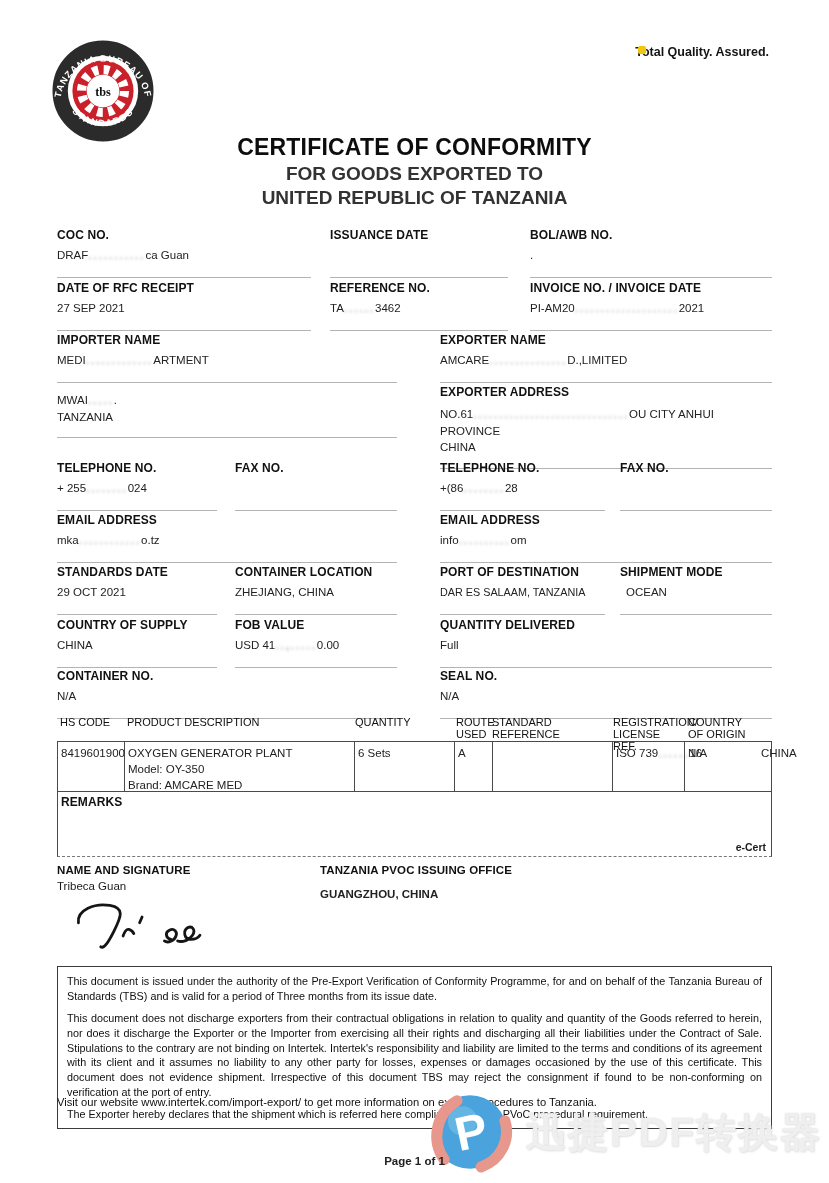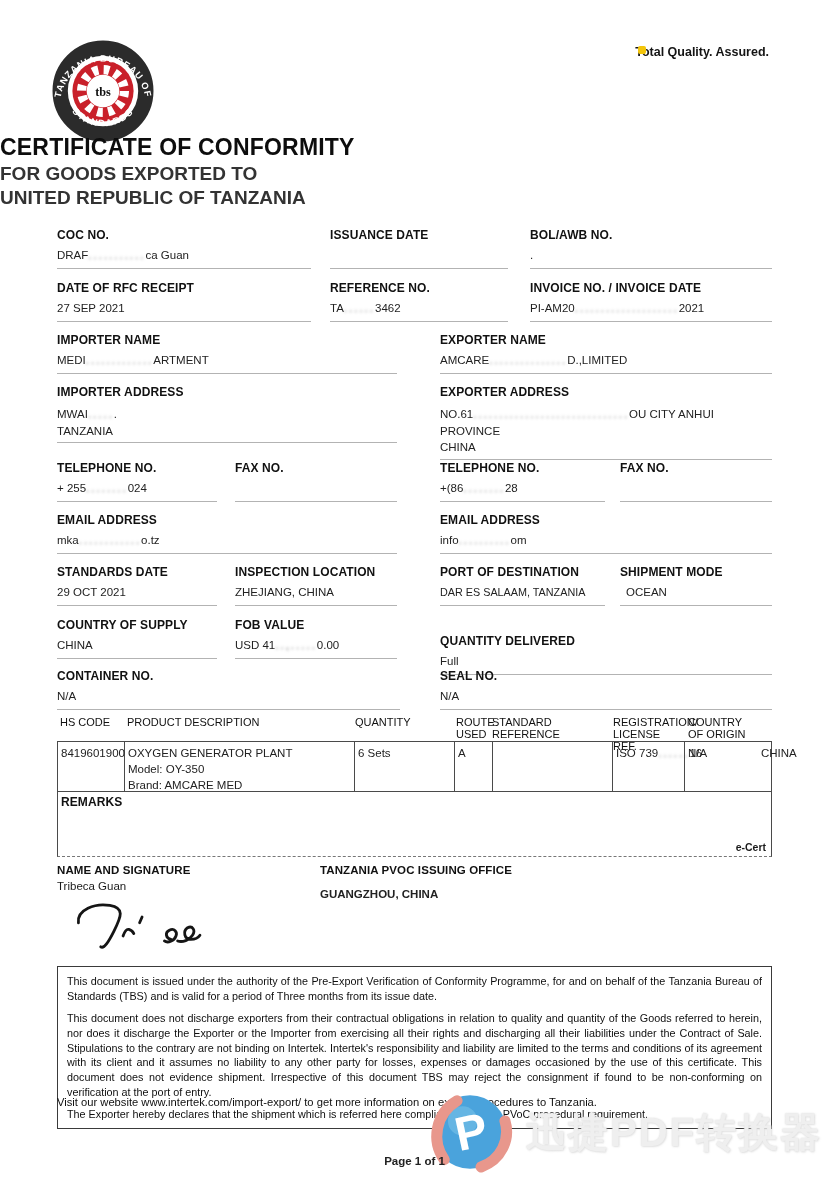--- a/index.html
+++ b/index.html
@@ -1,21 +1,21 @@
 <!DOCTYPE html>
 <html><head>
 <meta charset="utf-8">
 <style>
   html,body{margin:0;padding:0;background:#ffffff;}
   .page{position:relative;width:829px;height:1183px;background:#fff;
         font-family:"Liberation Sans",sans-serif;color:#1a1a1a;overflow:hidden;}
   .abs{position:absolute;}
   
   .flabel{font-size:12px;font-weight:bold;color:#111;letter-spacing:.1px;white-space:nowrap;}
-  .fval{font-size:11.5px;color:#222;margin-top:7px;min-height:16px;padding-bottom:3px;white-space:nowrap;}
+  .fval{font-size:11.5px;color:#222;margin-top:7px;min-height:16px;padding-bottom:12px;white-space:nowrap;}
   .uline{border-bottom:1.6px solid #b3b3b3;}
   .redacted{filter:blur(1.5px);color:#666;letter-spacing:2px;}
   .addrline{line-height:16.5px;min-height:16.5px;}
   
   .t1{font-size:23px;font-weight:bold;color:#0d0d0d;letter-spacing:.2px;}
   .t2{font-size:19px;font-weight:bold;color:#333;margin-top:2px;}
   
   .th{font-size:11px;font-weight:normal;color:#111;line-height:12px;}
   .cell{font-size:11.5px;color:#222;line-height:16px;}
   .vline{position:absolute;top:0;bottom:0;width:0;border-left:1.3px solid #4a4a4a;}
@@ -62,21 +62,21 @@
         <textPath href="#arcBot" startOffset="50%" text-anchor="middle">STANDARDS</textPath>
       </text>
     </svg>
   </div>
 
   <div class="abs" style="right:60px;top:42px;">
     <div class="itk-dot"></div>
     <div class="itk-tag">Total Quality. Assured.</div>
   </div>
 
-  <div class="abs" style="left:0;top:134px;width:829px;">
+  <div class="abs" style="left:0;top:134px;width:829px;text-align:center;">
     <div class="t1">CERTIFICATE OF CONFORMITY</div>
     <div class="t2">FOR GOODS EXPORTED TO</div>
     <div class="t2">UNITED REPUBLIC OF TANZANIA</div>
   </div>
 
   <div class="abs" style="left:57px;top:228px;width:254px;">
     <div class="flabel">COC NO.</div>
     <div class="fval uline"><span>DRAF</span><span class="redacted">...........</span><span>ca Guan</span></div>
   </div>
   <div class="abs" style="left:530px;top:228px;width:242px;">
@@ -104,21 +104,20 @@
   <div class="abs" style="left:57px;top:333px;width:340px;">
     <div class="flabel">IMPORTER NAME</div>
     <div class="fval uline"><span>MEDI</span><span class="redacted">.............</span><span>ARTMENT</span></div>
   </div>
   <div class="abs" style="left:440px;top:333px;width:332px;">
     <div class="flabel">EXPORTER NAME</div>
     <div class="fval uline"><span>AMCARE</span><span class="redacted">...............</span><span>D.,LIMITED</span></div>
   </div>
 
   <div class="abs" style="left:57px;top:385px;width:340px;">
-    <div class="flabel">IMPORTER ADDRESS</div>
     <div class="fval uline" style="white-space:normal;">
       <div class="addrline"><span>MWAI</span><span class="redacted">.....</span><span>.</span></div>
       <div class="addrline"><span>TANZANIA</span></div>
     </div>
   </div>
   <div class="abs" style="left:440px;top:385px;width:332px;">
     <div class="flabel">EXPORTER ADDRESS</div>
     <div class="fval uline" style="white-space:normal;">
       <div class="addrline"><span>NO.61</span><span class="redacted">..............................</span><span>OU CITY ANHUI</span></div>
       <div class="addrline"><span>PROVINCE</span></div>
@@ -150,41 +149,41 @@
   <div class="abs" style="left:440px;top:513px;width:332px;">
     <div class="flabel">EMAIL ADDRESS</div>
     <div class="fval uline"><span>info</span><span class="redacted">..........</span><span>om</span></div>
   </div>
 
   <div class="abs" style="left:57px;top:565px;width:160px;">
     <div class="flabel">STANDARDS DATE</div>
     <div class="fval uline">29 OCT 2021</div>
   </div>
   <div class="abs" style="left:235px;top:565px;width:162px;">
-    <div class="flabel">INSPECTION LOCATION</div>
+    <div class="flabel">CONTAINER LOCATION</div>
     <div class="fval uline">ZHEJIANG, CHINA</div>
   </div>
   <div class="abs" style="left:440px;top:565px;width:165px;">
     <div class="flabel">PORT OF DESTINATION</div>
     <div class="fval uline" style="font-size:10.8px;">DAR ES SALAAM, TANZANIA</div>
   </div>
   <div class="abs" style="left:620px;top:565px;width:152px;">
     <div class="flabel">SHIPMENT MODE</div>
     <div class="fval uline" style="padding-left:6px;">OCEAN</div>
   </div>
 
   <div class="abs" style="left:57px;top:618px;width:160px;">
     <div class="flabel">COUNTRY OF SUPPLY</div>
     <div class="fval uline">CHINA</div>
   </div>
   <div class="abs" style="left:235px;top:618px;width:162px;">
     <div class="flabel">FOB VALUE</div>
     <div class="fval uline"><span>USD 41</span><span class="redacted">..,.....</span><span>0.00</span></div>
   </div>
-  <div class="abs" style="left:440px;top:618px;width:332px;margin-top:16px;">
+  <div class="abs" style="left:440px;top:618px;width:332px;">
     <div class="flabel">QUANTITY DELIVERED</div>
     <div class="fval uline">Full</div>
   </div>
 
   <div class="abs" style="left:57px;top:669px;width:343px;">
     <div class="flabel">CONTAINER NO.</div>
     <div class="fval uline">N/A</div>
   </div>
   <div class="abs" style="left:440px;top:669px;width:332px;">
     <div class="flabel">SEAL NO.</div>

